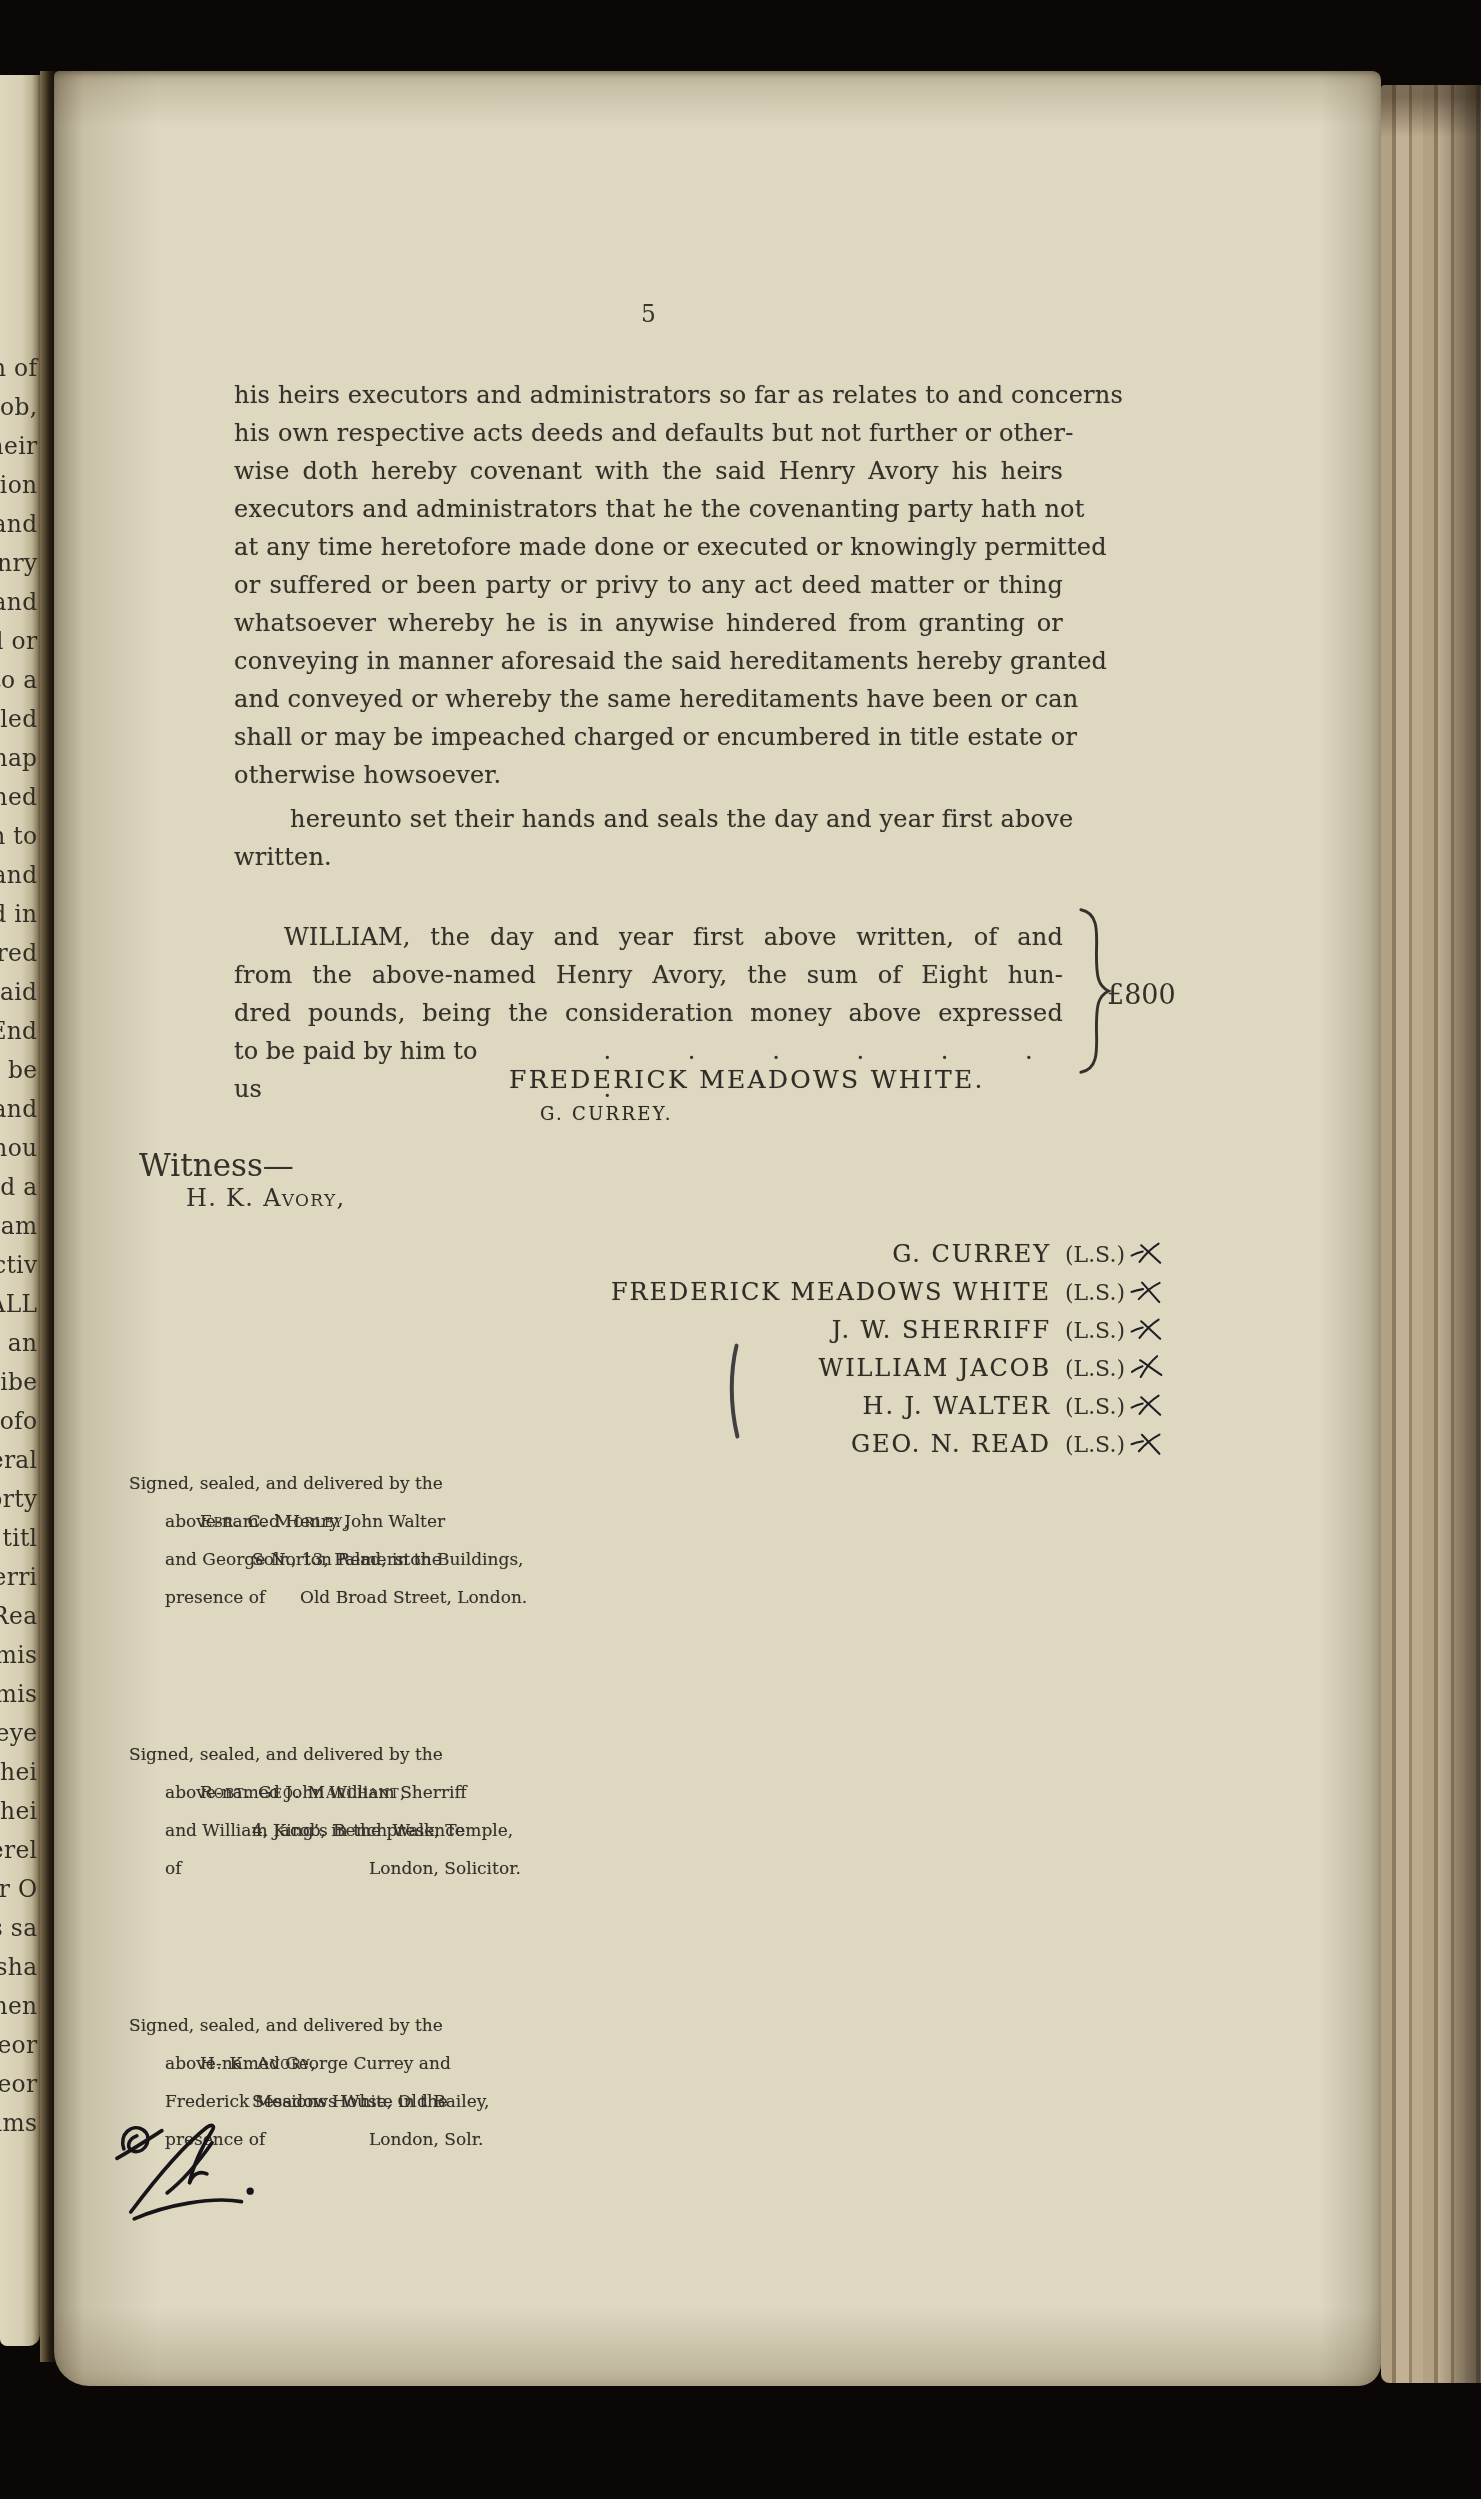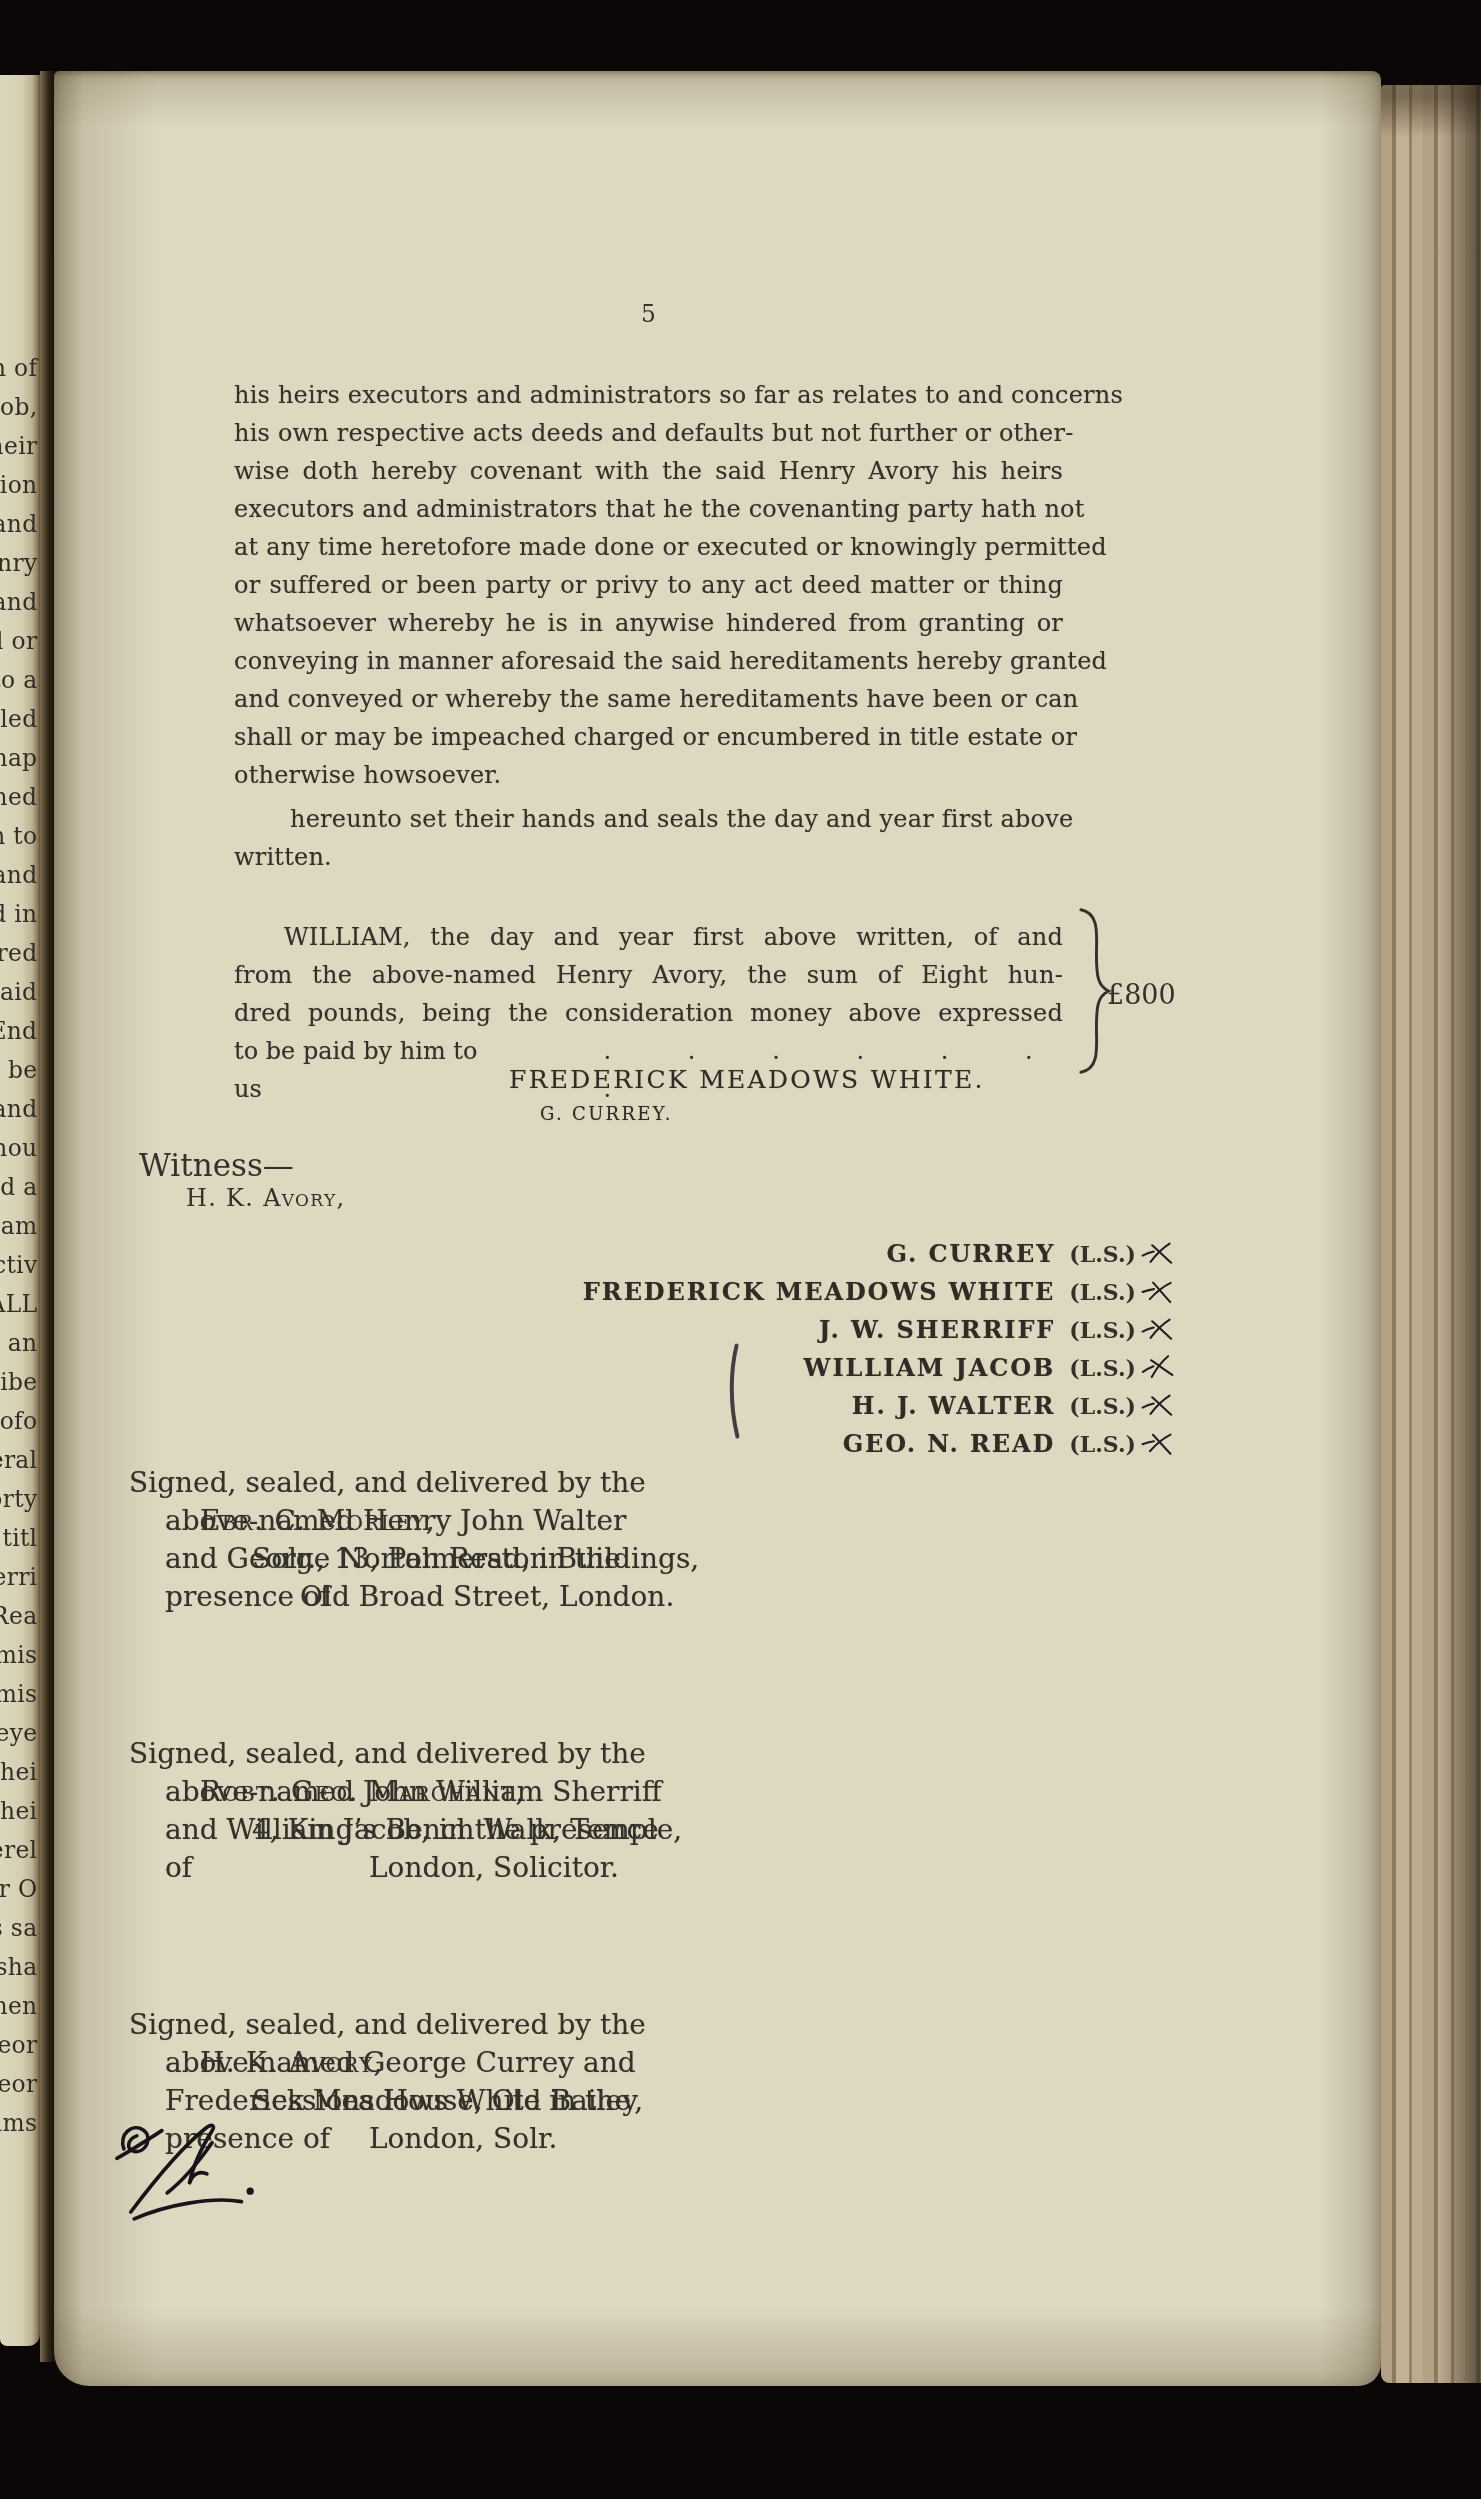--- a/index.html
+++ b/index.html
@@ -55,32 +55,32 @@
 
   .sig-center-1{position:absolute;left:455px;top:994px;font-size:25px;letter-spacing:2.3px;
                 color:#302c25;text-shadow:0 0 0.9px rgba(52,48,40,.4);}
   .sig-center-2{position:absolute;left:486px;top:1032px;font-size:18px;letter-spacing:2.3px;
                 color:#302c25;text-shadow:0 0 0.9px rgba(52,48,40,.4);}
 
   .witness-label{position:absolute;left:85px;top:1076px;font-size:31px;color:#34302a;}
   .witness-name{position:absolute;left:132px;top:1113px;font-size:24px;font-variant:small-caps;
                 letter-spacing:1.3px;color:#34302a;}
 
-  .seals{position:absolute;left:180px;top:1164px;width:942px;font-weight:bold;}
+  .seals{position:absolute;left:169px;top:1164px;width:942px;}
   .seal-row{display:flex;justify-content:flex-end;align-items:baseline;height:38px;line-height:38px;}
   .seal-name{font-size:24px;letter-spacing:1.9px;color:#302c25;text-shadow:0 0 0.9px rgba(52,48,40,.4);}
   .seal-ls{font-size:22px;margin-left:14px;color:#34302a;}
   .seal-mark{width:40px;display:flex;justify-content:flex-end;align-self:center;}
   .seal-row:nth-of-type(2) .seal-mark svg{transform:rotate(6deg);}
   .seal-row:nth-of-type(4) .seal-mark svg{transform:rotate(-8deg);}
   .seal-row:nth-of-type(6) .seal-mark svg{transform:rotate(5deg);}
 
   .penstroke{position:absolute;left:673px;top:1272px;}
 
-  .att{position:absolute;left:75px;width:538px;font-size:28px;color:#34302a;
+  .att{position:absolute;left:75px;width:538px;font-size:17px;color:#34302a;
        text-shadow:0 0 0.9px rgba(52,48,40,.35);}
   .att div{line-height:38px;height:38px;white-space:nowrap;}
   .att .lines div{padding-left:36px;}
   .att .lines div:first-of-type{padding-left:0;}
   .att .wname{padding-left:71px;font-variant:small-caps;letter-spacing:1.3px;}
   .att .addr1{padding-left:123px;}
   .att .addr2{padding-left:240px;}
   .att-1{top:1393px;} .att-1 .addr2{padding-left:171px;}
   .att-2{top:1664px;}
   .att-3{top:1935px;}

